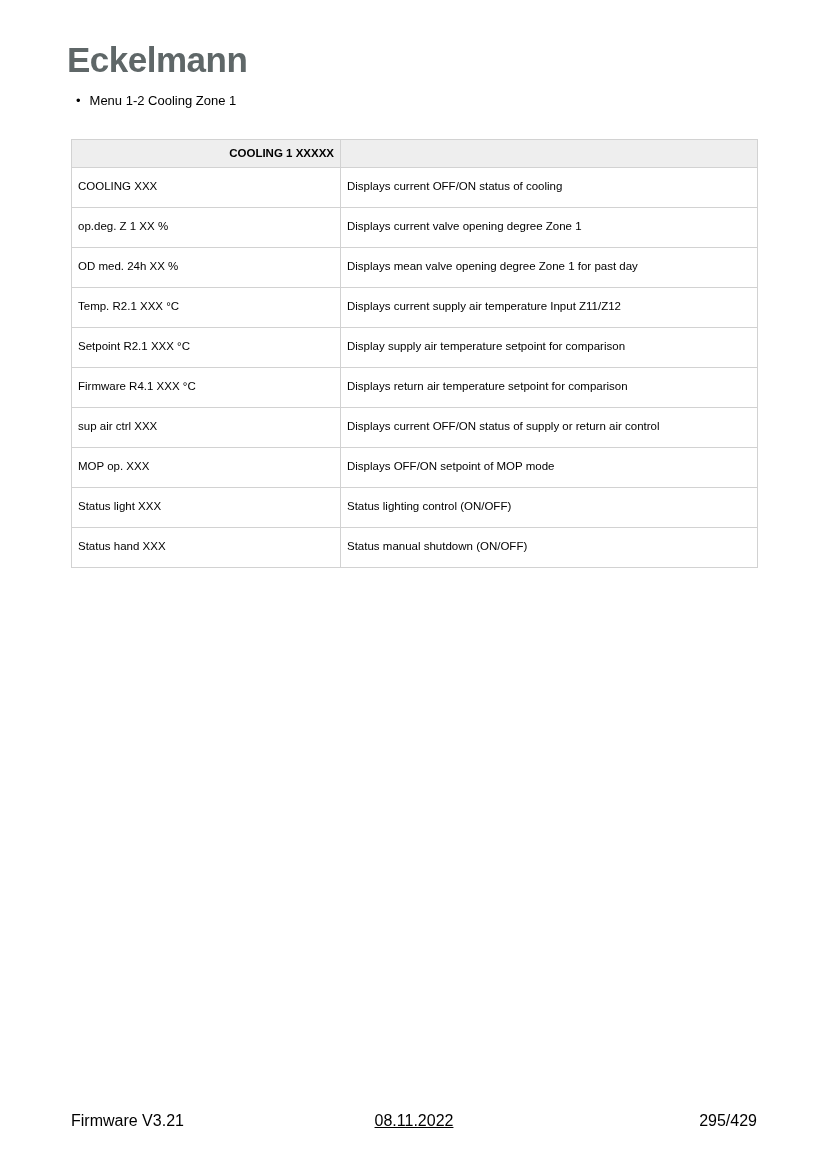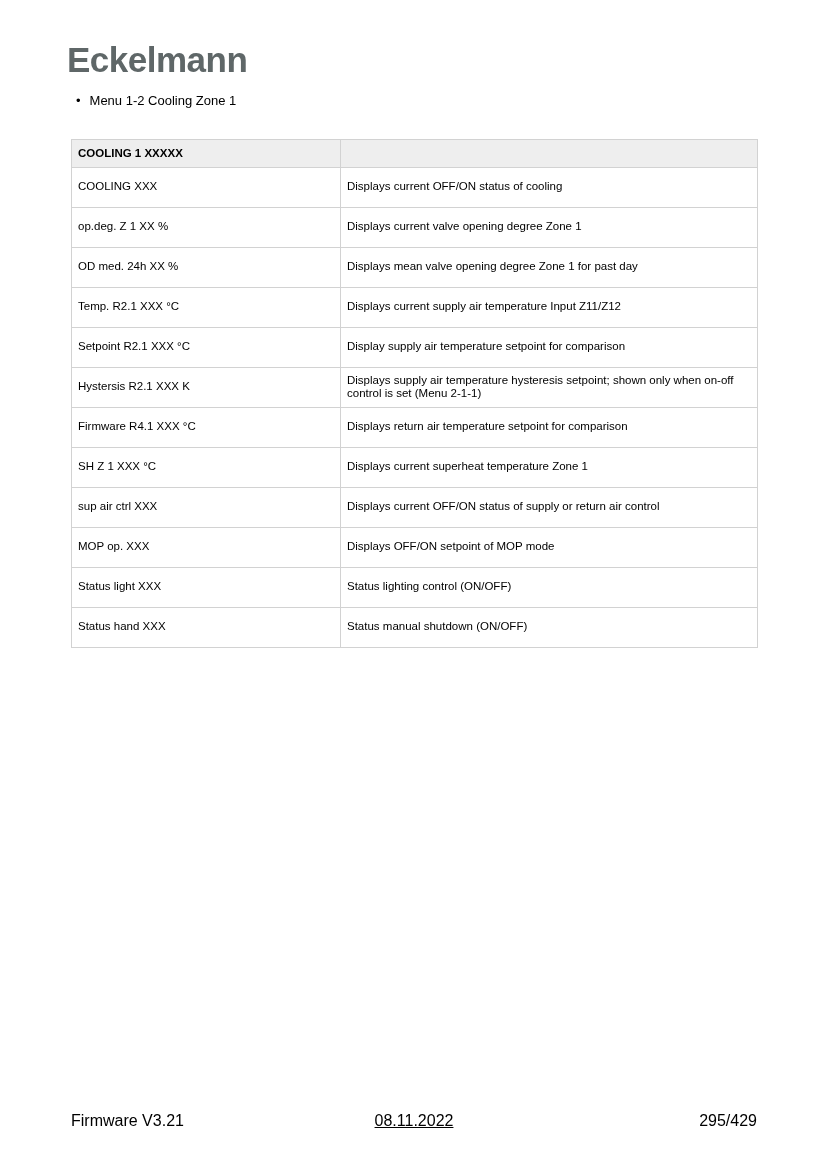--- a/index.html
+++ b/index.html
@@ -43,21 +43,21 @@
     table-layout: fixed;
     font-size: 11.5px;
     line-height: 13.5px;
   }
   table.param-table, table.param-table th, table.param-table td {
     border: 1px solid #d2d2d2;
   }
   table.param-table { border-color: #c6c6c6; }
   th.header-cell {
     background: #eeeeee;
-    text-align: left;
+    text-align: right;
     font-weight: 700;
     font-size: 11.5px;
     padding: 7px 6px 6px 6px;
     height: 27px;
     vertical-align: middle;
   }
   td.col-param, td.col-desc {
     padding: 6px 6px 6px 6px;
     vertical-align: middle;
     background: #ffffff;
@@ -111,30 +111,22 @@
         </tr>
         <tr>
           <td class="col-param w-param">Temp. R2.1 XXX °C</td>
           <td class="col-desc w-desc">Displays current supply air temperature Input Z11/Z12</td>
         </tr>
         <tr>
           <td class="col-param w-param">Setpoint R2.1 XXX °C</td>
           <td class="col-desc w-desc">Display supply air temperature setpoint for comparison</td>
         </tr>
         <tr>
-          <td class="col-param w-param">Hystersis R2.1 XXX K</td>
-          <td class="col-desc w-desc">Displays supply air temperature hysteresis setpoint; shown only when on-off control is set (Menu 2-1-1)</td>
-        </tr>
-        <tr>
           <td class="col-param w-param">Firmware R4.1 XXX °C</td>
           <td class="col-desc w-desc">Displays return air temperature setpoint for comparison</td>
-        </tr>
-        <tr>
-          <td class="col-param w-param">SH Z 1 XXX °C</td>
-          <td class="col-desc w-desc">Displays current superheat temperature Zone 1</td>
         </tr>
         <tr>
           <td class="col-param w-param">sup air ctrl XXX</td>
           <td class="col-desc w-desc">Displays current OFF/ON status of supply or return air control</td>
         </tr>
         <tr>
           <td class="col-param w-param">MOP op. XXX</td>
           <td class="col-desc w-desc">Displays OFF/ON setpoint of MOP mode</td>
         </tr>
         <tr>

